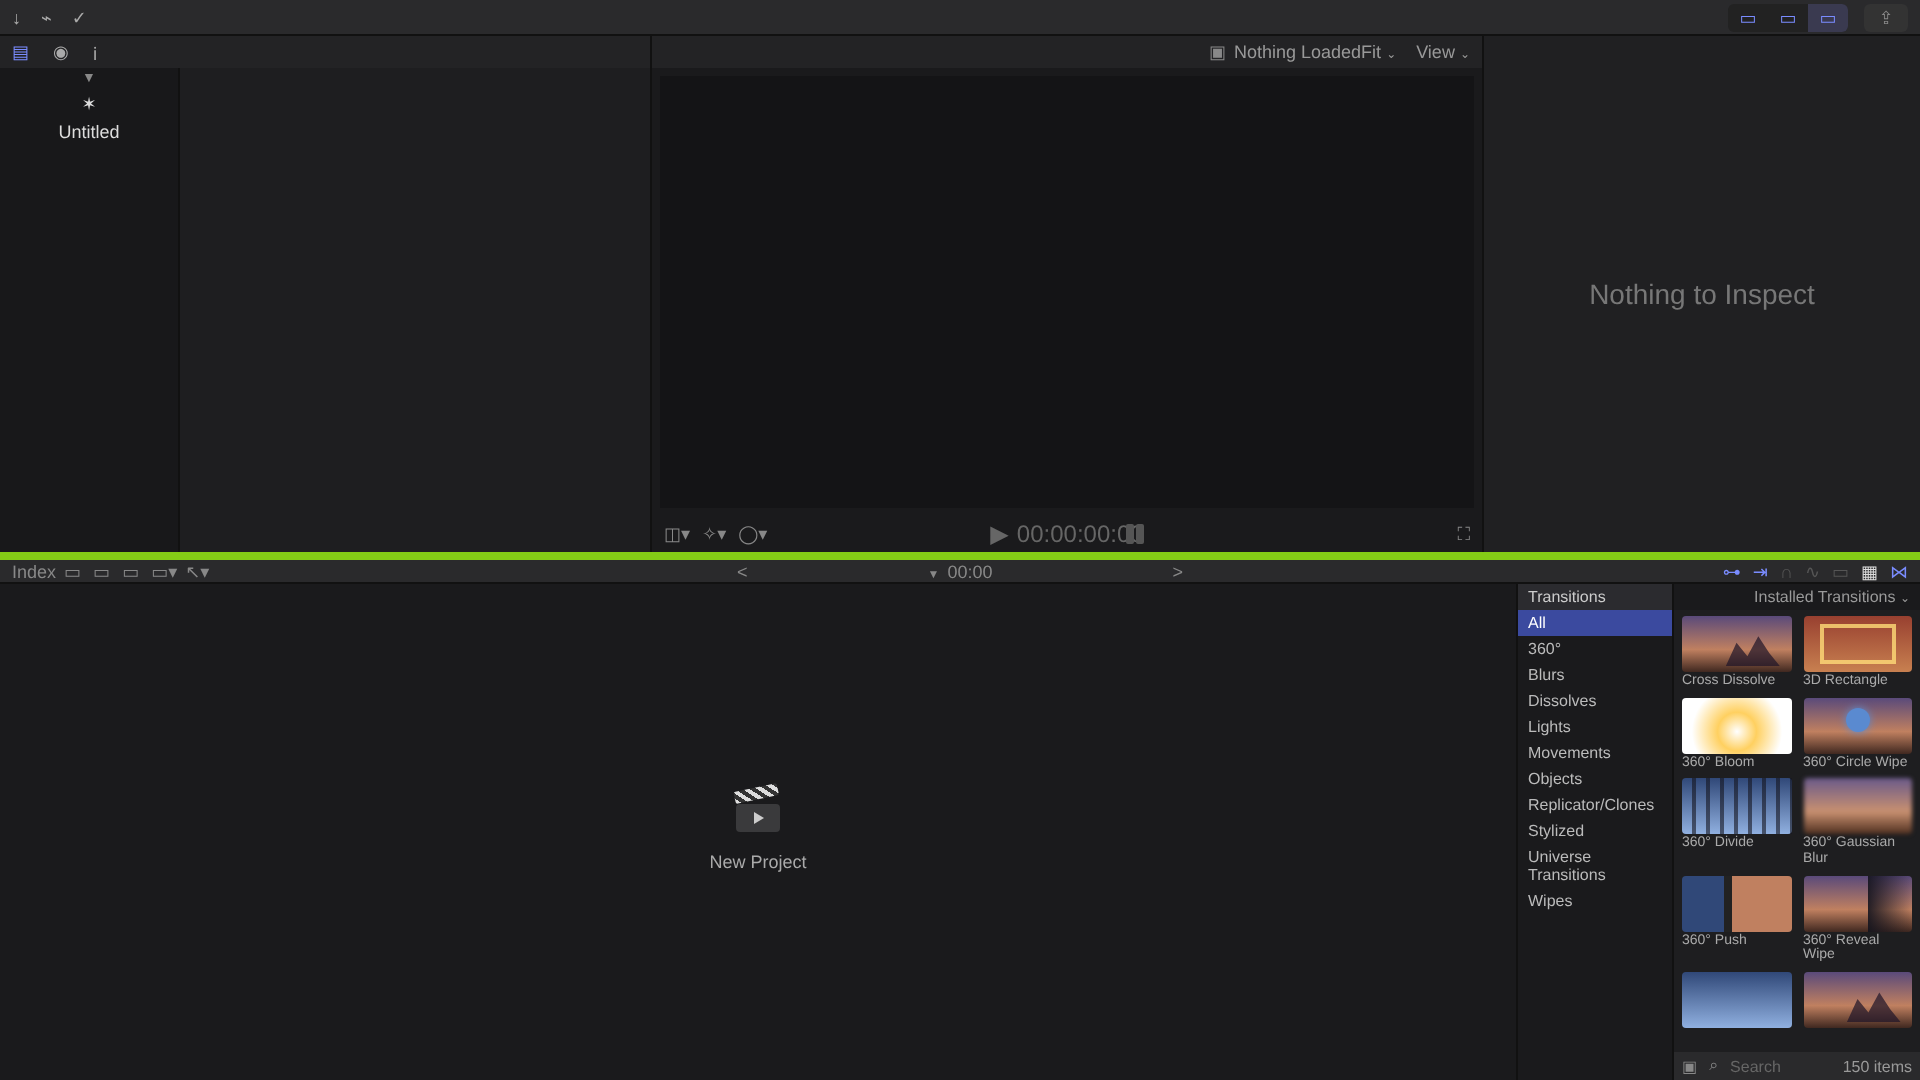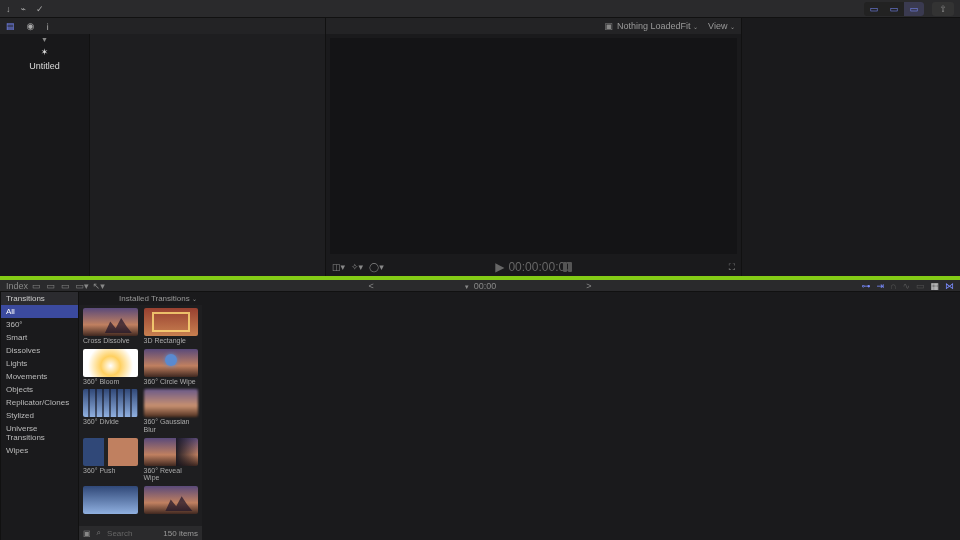--- a/index.html
+++ b/index.html
@@ -161,20 +161,23 @@
             <span>00:00:00:00</span>
           </div>
         <div class="skim">
             <div class="bar"></div>
             <div class="bar"></div>
           </div>
         <span class="full">⛶</span>
       </div>
     </div>
 
+    <div class="inspector">
+      <span>Nothing to Inspect</span>
+    </div>
   </div>
 
   <div class="mid-wrap">
   <div class="mid-bar">
     <span>Index</span>
     <div class="tool-group">
       <span>▭</span>
       <span>▭</span>
       <span>▭</span>
       <span>▭▾</span>
@@ -193,28 +196,37 @@
       <span class="ic dim">∩</span>
       <span class="ic dim">∿</span>
       <span class="ic dim">▭</span>
       <span class="ic" style="color:#ddd">▦</span>
       <span class="ic">⋈</span>
     </div>
   </div>
   </div>
 
   <div class="lower">
+    <div class="timeline">
+      <div class="clap">
+          <div class="top"></div>
+          <div class="body">
+            <div class="play"></div>
+          </div>
+        </div>
+      <div class="np-label">New Project</div>
+    </div>
 
     <div class="effects">
       <div class="cat-col">
         <div class="cat-head">Transitions</div>
         <div id="cat-list">
             <div class="cat-item sel">All</div>
             <div class="cat-item">360°</div>
-            <div class="cat-item">Smart</div>
+            <div class="cat-item">Blurs</div>
             <div class="cat-item">Dissolves</div>
             <div class="cat-item">Lights</div>
             <div class="cat-item">Movements</div>
             <div class="cat-item">Objects</div>
             <div class="cat-item">Replicator/Clones</div>
             <div class="cat-item">Stylized</div>
             <div class="cat-item">Universe Transitions</div>
             <div class="cat-item">Wipes</div>
           </div>
       </div>

